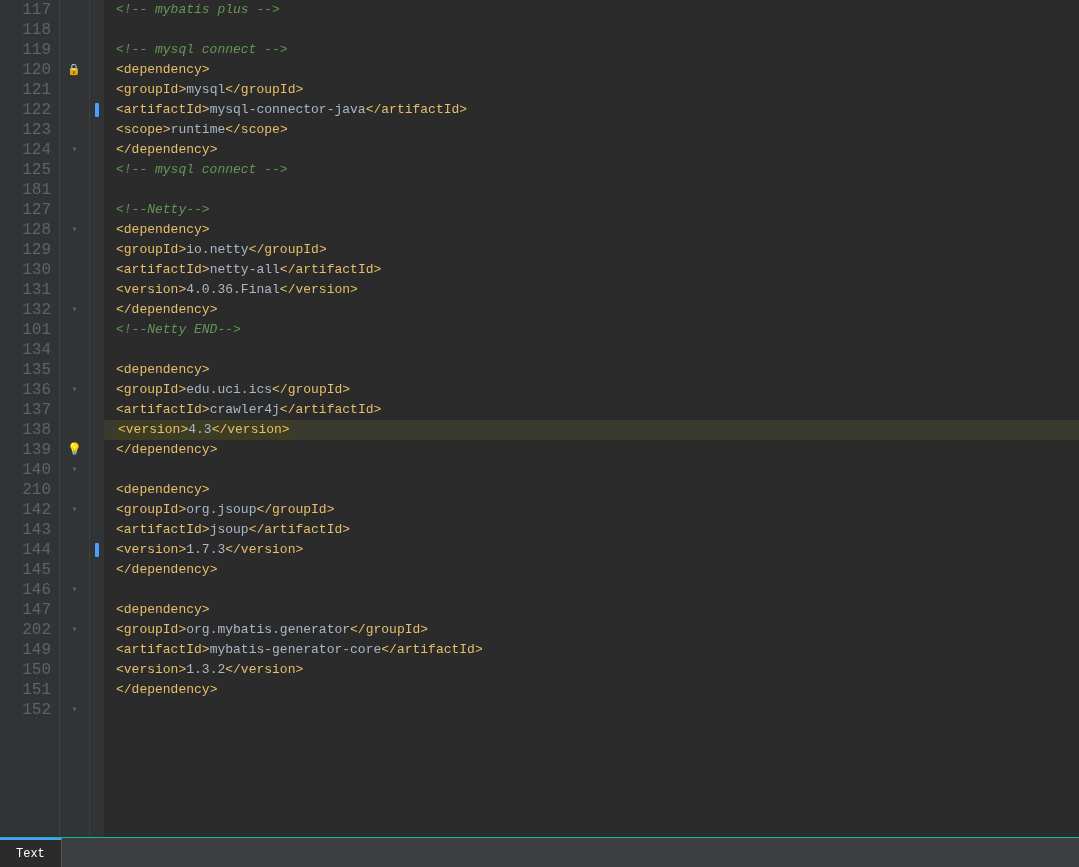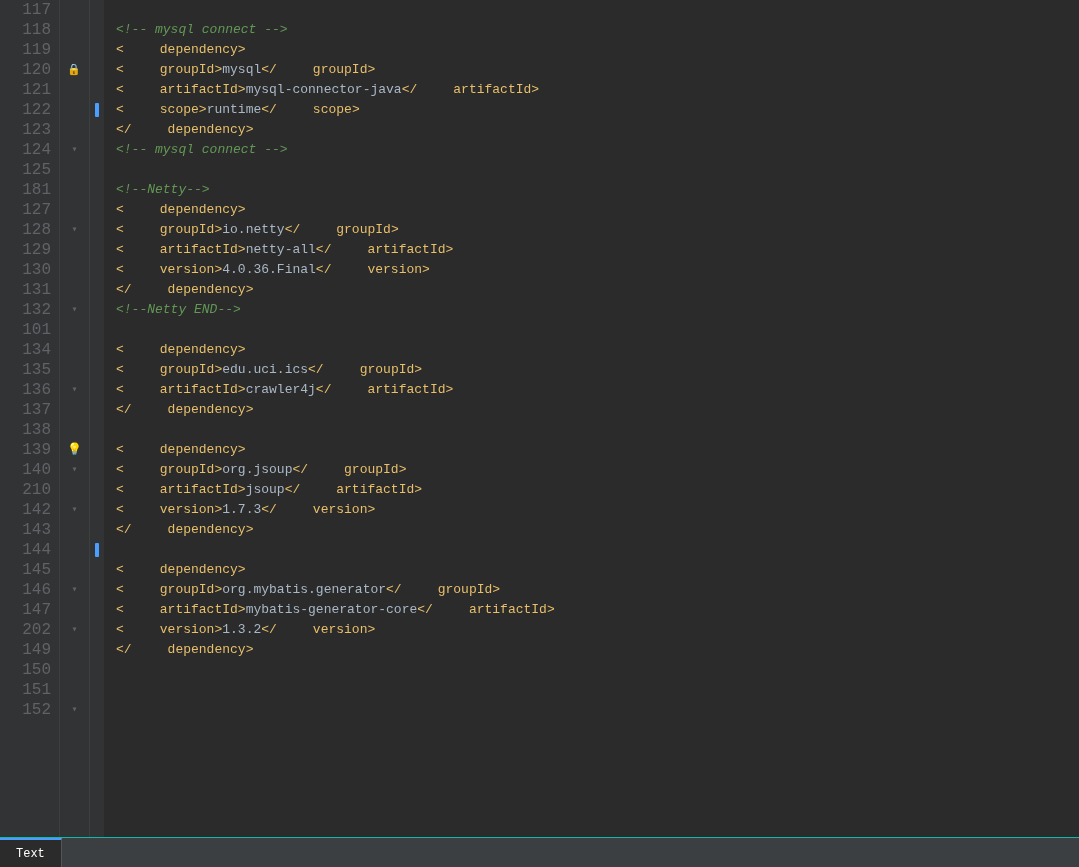--- a/index.html
+++ b/index.html
@@ -68,21 +68,21 @@
       line-height: 20px;
       padding-left: 12px;
       white-space: nowrap;
       display: flex;
       align-items: center;
     }
     .code-line.highlighted {
       background: #3a3a2e;
     }
     
-    .tag { color: #e8bf6a; margin-left: 36px; }
+    .tag { color: #e8bf6a; }
     .tag-bracket { color: #e8bf6a; }
     .text-content { color: #a9b7c6; }
     .comment { color: #629755; font-style: italic; }
     
     .bottom-bar {
       height: 30px;
       background: #3c3f41;
       border-top: 1px solid #14b8a6;
       display: flex;
       align-items: stretch;
@@ -268,20 +268,23 @@
         <div class="side-marker"></div>
         <div class="side-marker"></div>
         <div class="side-marker"></div>
         <div class="side-marker"></div>
         <div class="side-marker"></div>
         <div class="side-marker"></div>
         <div class="side-marker"></div>
       </div>
 
     <div class="code-lines" id="code-lines">
+        <div class="code-line">
+          <span class="comment">&lt;!-- mybatis plus --&gt;</span>
+        </div>
         <div class="code-line"></div>
         <div class="code-line">
           <span class="comment">&lt;!-- mysql connect --&gt;</span>
         </div>
         <div class="code-line">
           <span class="tag-bracket">&lt;</span>
           <span class="tag">dependency</span>
           <span class="tag-bracket">&gt;</span>
         </div>
         <div class="code-line">    
@@ -379,20 +382,23 @@
           <span class="tag-bracket">&gt;</span>
         </div>
         <div class="code-line">    
           <span class="tag-bracket">&lt;</span>
           <span class="tag">artifactId</span>
           <span class="tag-bracket">&gt;</span>
           <span class="text-content">crawler4j</span>
           <span class="tag-bracket">&lt;/</span>
           <span class="tag">artifactId</span>
           <span class="tag-bracket">&gt;</span>
+        </div>
+        <div class="code-line highlighted">    
+          <span style="background:#3d3d24;border-radius:2px;padding:0 2px;"><span class="tag-bracket">&lt;</span><span class="tag">version</span><span class="tag-bracket">&gt;</span><span class="text-content">4.3</span><span class="tag-bracket">&lt;/</span><span class="tag">version</span><span class="tag-bracket">&gt;</span></span>
         </div>
         <div class="code-line">
           <span class="tag-bracket">&lt;/</span>
           <span class="tag">dependency</span>
           <span class="tag-bracket">&gt;</span>
         </div>
         <div class="code-line"></div>
         <div class="code-line">
           <span class="tag-bracket">&lt;</span>
           <span class="tag">dependency</span>

